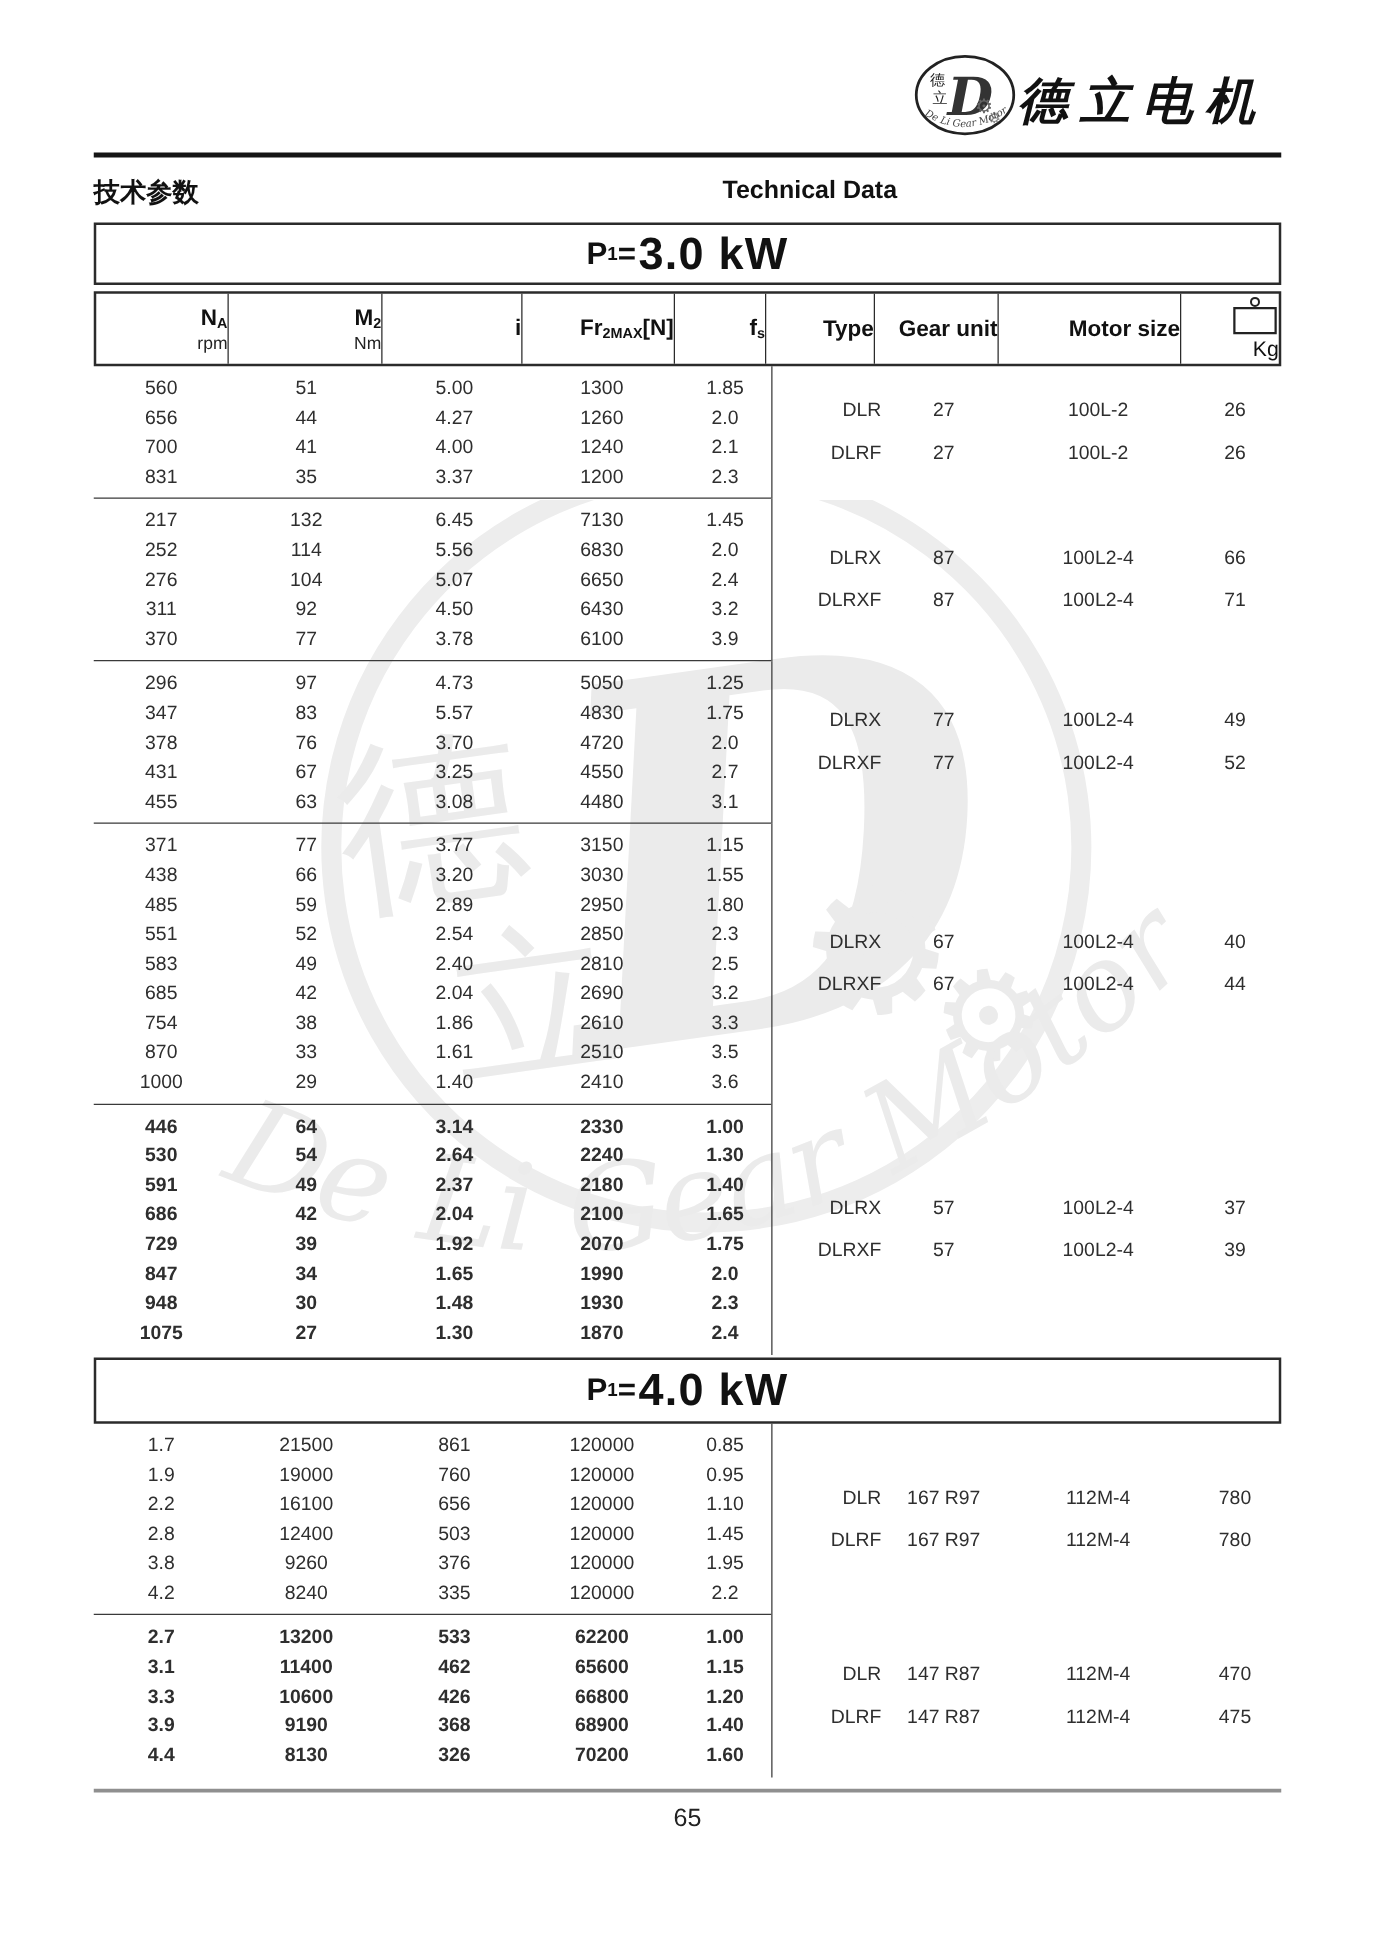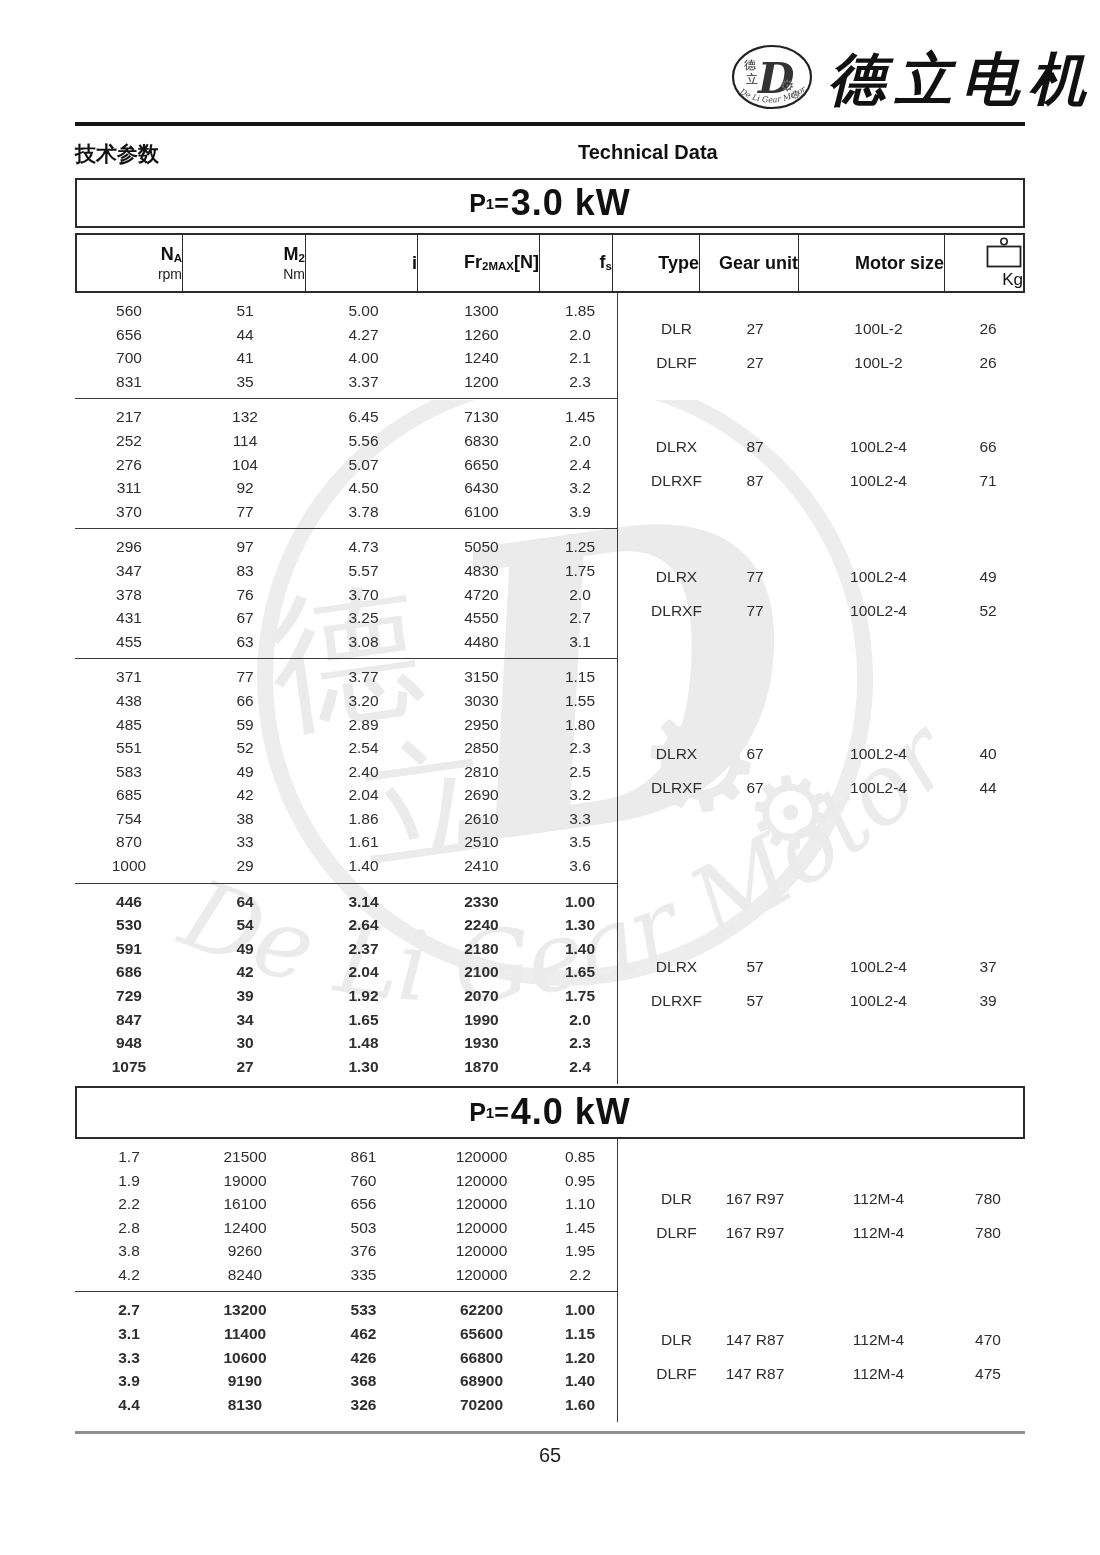--- a/index.html
+++ b/index.html
@@ -5,21 +5,21 @@
   html,body{margin:0;padding:0;background:#fff;}
   .page{position:relative;width:1100px;height:1555px;background:#fff;overflow:hidden;
         font-family:"Liberation Sans",sans-serif;color:#222;}
 
   
   .watermark{position:absolute;left:55px;top:400px;z-index:0;pointer-events:none;}
 
   
   .brand-area{position:absolute;left:730px;top:42px;z-index:2;display:flex;align-items:center;}
   .brand-name{font-family:Liberation Sans, sans-serif;font-weight:bold;font-style:italic;
-              font-size:57px;letter-spacing:10px;color:#111;margin-left:14px;white-space:nowrap;}
+              font-size:40px;letter-spacing:10px;color:#111;white-space:nowrap;}
   .top-rule{position:absolute;left:75px;top:122px;width:950px;height:4px;background:#151515;z-index:2;}
   .title-row{position:absolute;left:75px;top:140px;width:950px;height:28px;z-index:2;}
   .title-zh{position:absolute;left:0;top:0;font-size:21px;font-weight:bold;color:#111;}
   .title-en{position:absolute;left:503px;top:1px;font-size:20px;font-weight:bold;color:#111;}
 
   
   .content{position:absolute;left:75px;top:178px;width:950px;z-index:1;}
 
   .banner{box-sizing:border-box;border:2px solid #2b2b2b;height:50px;display:flex;
           align-items:center;justify-content:center;background:transparent;}
@@ -44,21 +44,21 @@
   .block-left{box-sizing:border-box;width:542px;padding:6px 0 5px 0;
               border-bottom:1.5px solid #3a3a3a;}
   .block.last .block-left{border-bottom:none;padding-bottom:5.5px;font-weight:bold;}
   .block-right{box-sizing:border-box;width:408px;border-left:1.5px solid #3a3a3a;
                display:flex;flex-direction:column;justify-content:center;}
   .drow{height:23.6px;line-height:23.6px;white-space:nowrap;}
   .dcell{display:inline-block;text-align:center;font-size:15.5px;color:#2e2e2e;}
   .c0{width:108px;} .c1{width:124px;} .c2{width:113px;} .c3{width:123px;} .c4{width:74px;}
   .trow{height:34px;line-height:34px;white-space:nowrap;}
   .tcell{display:inline-block;font-size:15.5px;color:#2e2e2e;text-align:center;box-sizing:border-box;}
-  .t0{width:87px;text-align:center;padding-left:30px;}
+  .t0{width:87px;text-align:right;padding-left:30px;}
   .t1{width:100px;} .t2{width:147px;} .t3{width:72px;}
 
   
   .footer-rule{position:absolute;left:75px;top:1431px;width:950px;height:3px;background:#8f8f8f;z-index:2;}
   .page-number{position:absolute;left:0;top:1444px;width:1100px;text-align:center;
                font-size:20px;color:#222;z-index:2;}
 </style>
 </head>
 <body>
 

